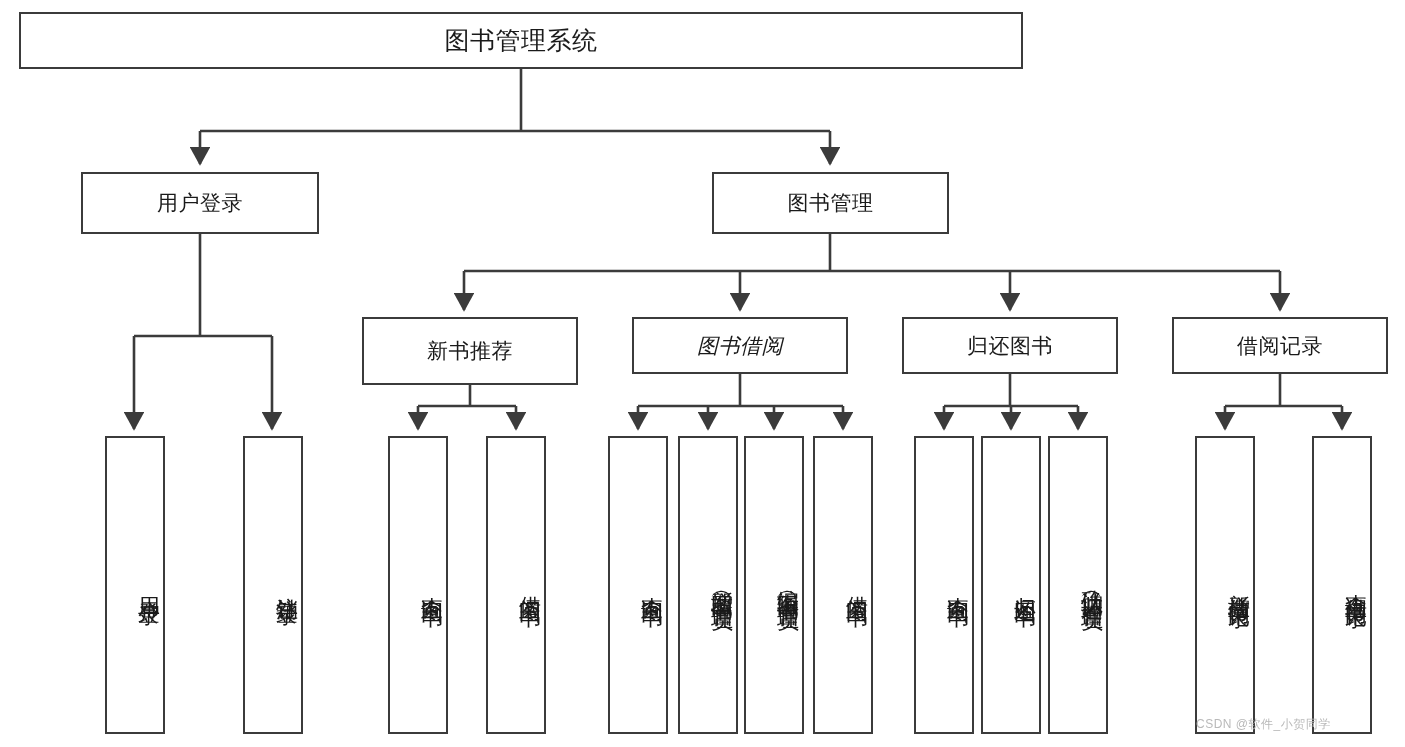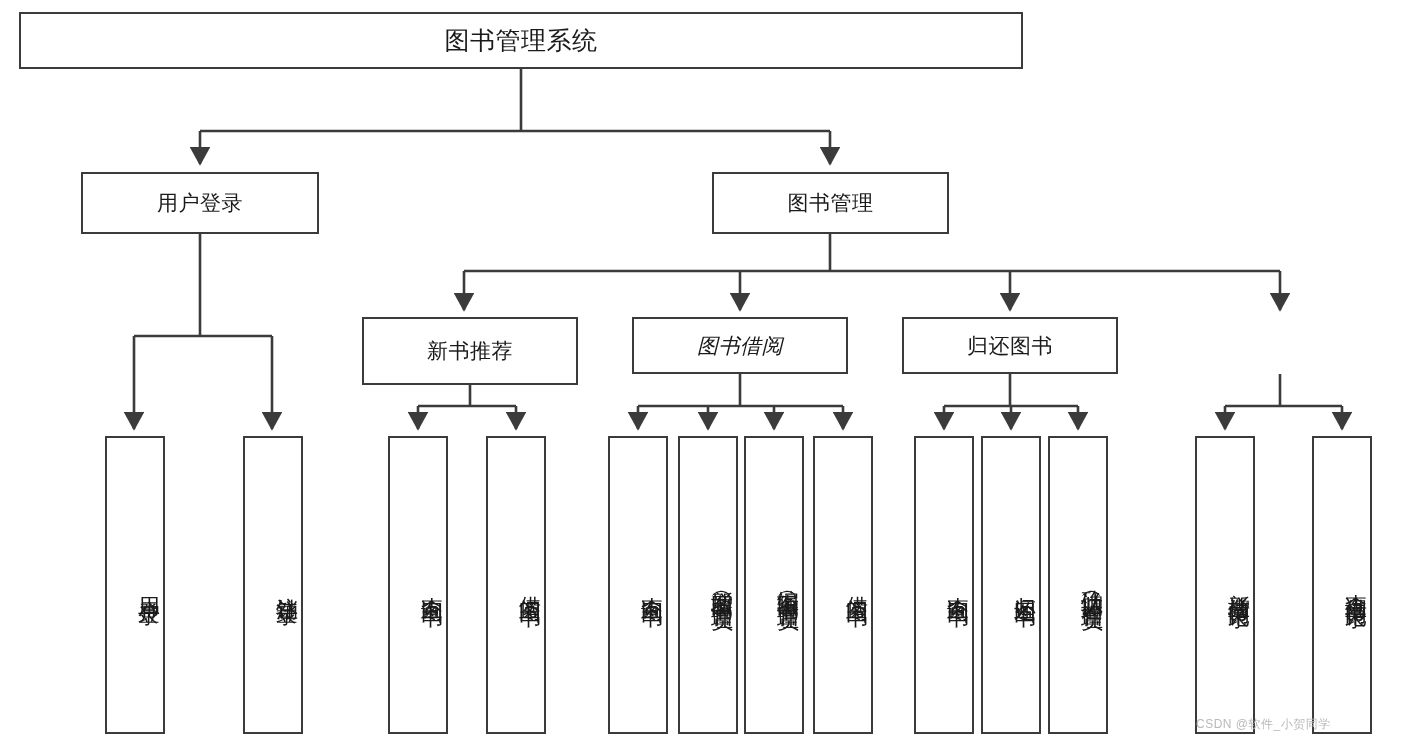--- a/index.html
+++ b/index.html
@@ -135,20 +135,23 @@
 
   <div class="node horiz" style="left:362px; top:317px; width:216px; height:68px;">
     <span>新书推荐</span>
   </div>
   <div class="node horiz" style="left:632px; top:317px; width:216px; height:57px;font-style:italic;">
     <span>图书借阅</span>
   </div>
   <div class="node horiz" style="left:902px; top:317px; width:216px; height:57px;">
     <span>归还图书</span>
   </div>
+  <div class="node horiz" style="left:1172px; top:317px; width:216px; height:57px;">
+    <span>借阅记录</span>
+  </div>
 
   <div class="node vert" style="left:105px; top:436px; width:60px; height:298px;">
     <span class="vlabel">用户登录</span>
   </div>
   <div class="node vert" style="left:243px; top:436px; width:60px; height:298px;">
     <span class="vlabel">注销登录</span>
   </div>
 
   <div class="node vert" style="left:388px; top:436px; width:60px; height:298px;">
     <span class="vlabel">查询图书</span>

